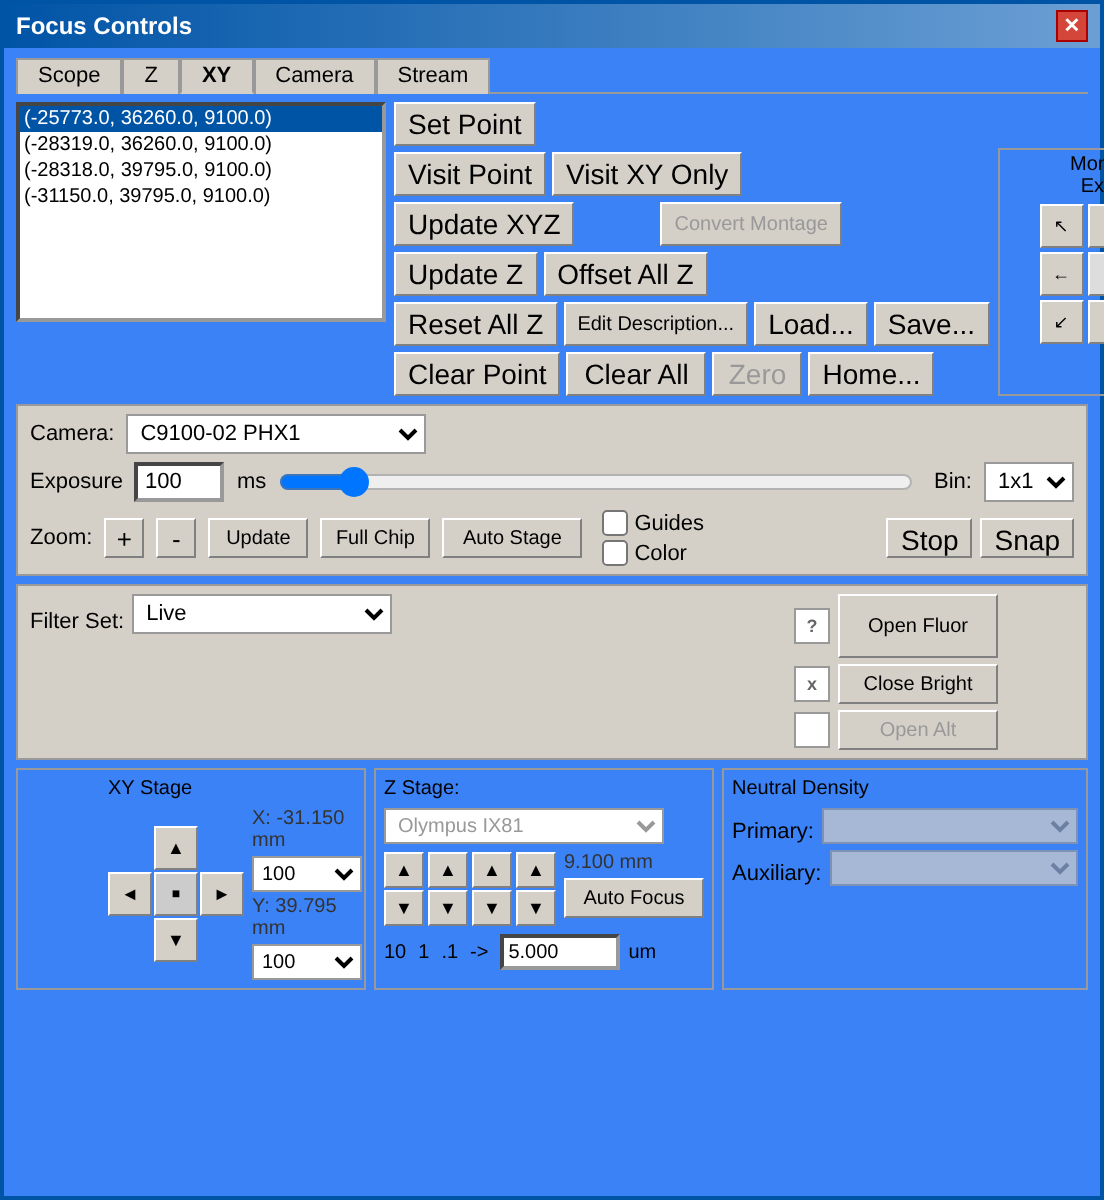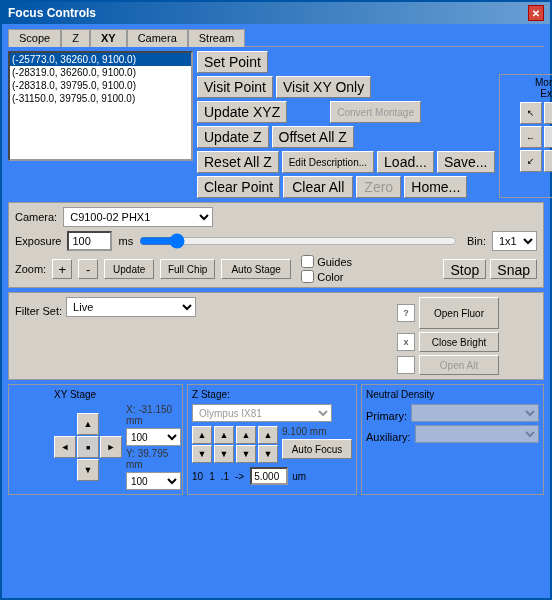--- a/index.html
+++ b/index.html
@@ -372,21 +372,21 @@
     }
 
     .step-row {
       display: flex;
       align-items: center;
       gap: 2px;
       font-size: 10px;
     }
 
     .step-input {
-      width: 38px;
+      width: 60px;
       background: white;
       border: 2px inset #999;
       padding: 1px 2px;
       font-size: 10px;
       height: 18px;
     }
   </style>
 </head>
 <body>
 

